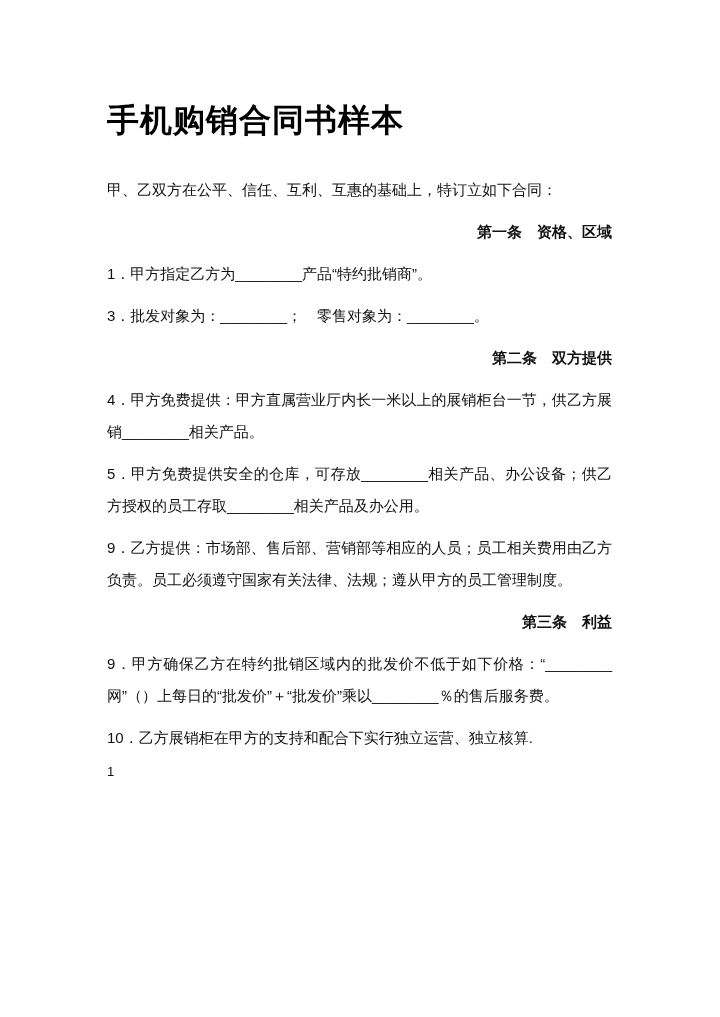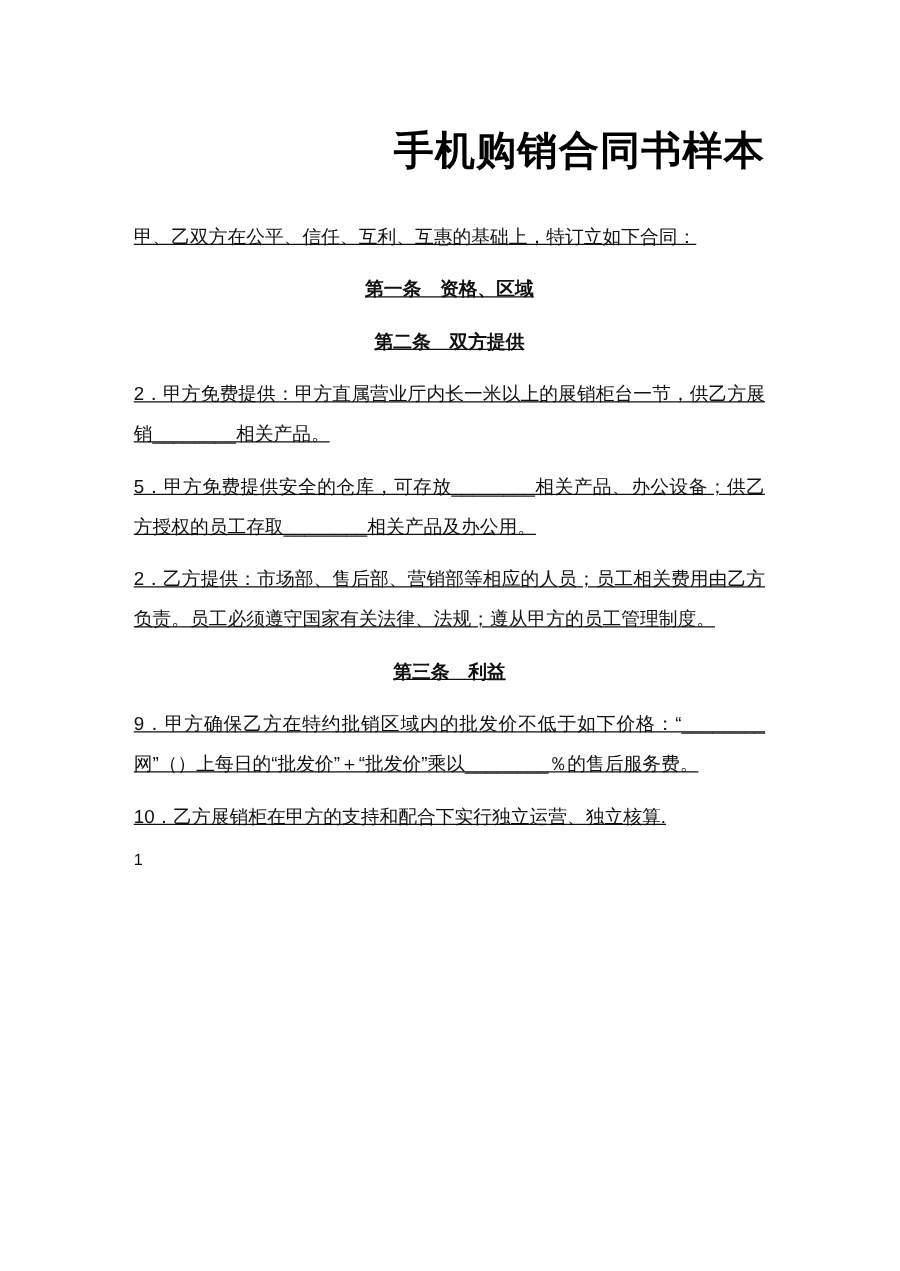--- a/index.html
+++ b/index.html
@@ -17,62 +17,63 @@
     background: #ffffff;
     color: #111111;
     padding: 98px 108px 0 107px;
     font-family: "Liberation Sans", "DejaVu Sans", sans-serif;
   }
 
   .doc-title {
     font-size: 32px;
     font-weight: bold;
     line-height: 44px;
-    text-align: right;
+    text-align: left;
     letter-spacing: 1px;
     margin-bottom: 32px;
     color: #000000;
   }
 
   .content p {
     font-size: 15px;
     line-height: 32px;
     margin: 10px 0;
     text-align: justify;
     word-break: break-all;
     color: #111111;
-    text-decoration: underline;
   }
 
   .content p.heading {
     font-weight: bold;
-    text-align: center;
+    text-align: right;
   }
 
   .page-footer {
     margin-top: 10px;
     font-size: 13px;
     line-height: 16px;
     color: #111111;
   }
 </style>
 </head>
 <body>
 
 <div class="page">
 
   <h1 class="doc-title">手机购销合同书样本</h1>
 
   <div class="content">
     <p>甲、乙双方在公平、信任、互利、互惠的基础上，特订立如下合同：</p>
     <p class="heading">第一条　资格、区域</p>
+    <p>1．甲方指定乙方为________产品“特约批销商”。</p>
+    <p>3．批发对象为：________；　零售对象为：________。</p>
     <p class="heading">第二条　双方提供</p>
-    <p>2．甲方免费提供：甲方直属营业厅内长一米以上的展销柜台一节，供乙方展销________相关产品。</p>
+    <p>4．甲方免费提供：甲方直属营业厅内长一米以上的展销柜台一节，供乙方展销________相关产品。</p>
     <p>5．甲方免费提供安全的仓库，可存放________相关产品、办公设备；供乙方授权的员工存取________相关产品及办公用。</p>
-    <p>2．乙方提供：市场部、售后部、营销部等相应的人员；员工相关费用由乙方负责。员工必须遵守国家有关法律、法规；遵从甲方的员工管理制度。</p>
+    <p>9．乙方提供：市场部、售后部、营销部等相应的人员；员工相关费用由乙方负责。员工必须遵守国家有关法律、法规；遵从甲方的员工管理制度。</p>
     <p class="heading">第三条　利益</p>
     <p>9．甲方确保乙方在特约批销区域内的批发价不低于如下价格：“________网”（）上每日的“批发价”＋“批发价”乘以________％的售后服务费。</p>
     <p>10．乙方展销柜在甲方的支持和配合下实行独立运营、独立核算.</p>
   </div>
 
   <div class="page-footer">1</div>
 
 </div>
 
 </body></html>

